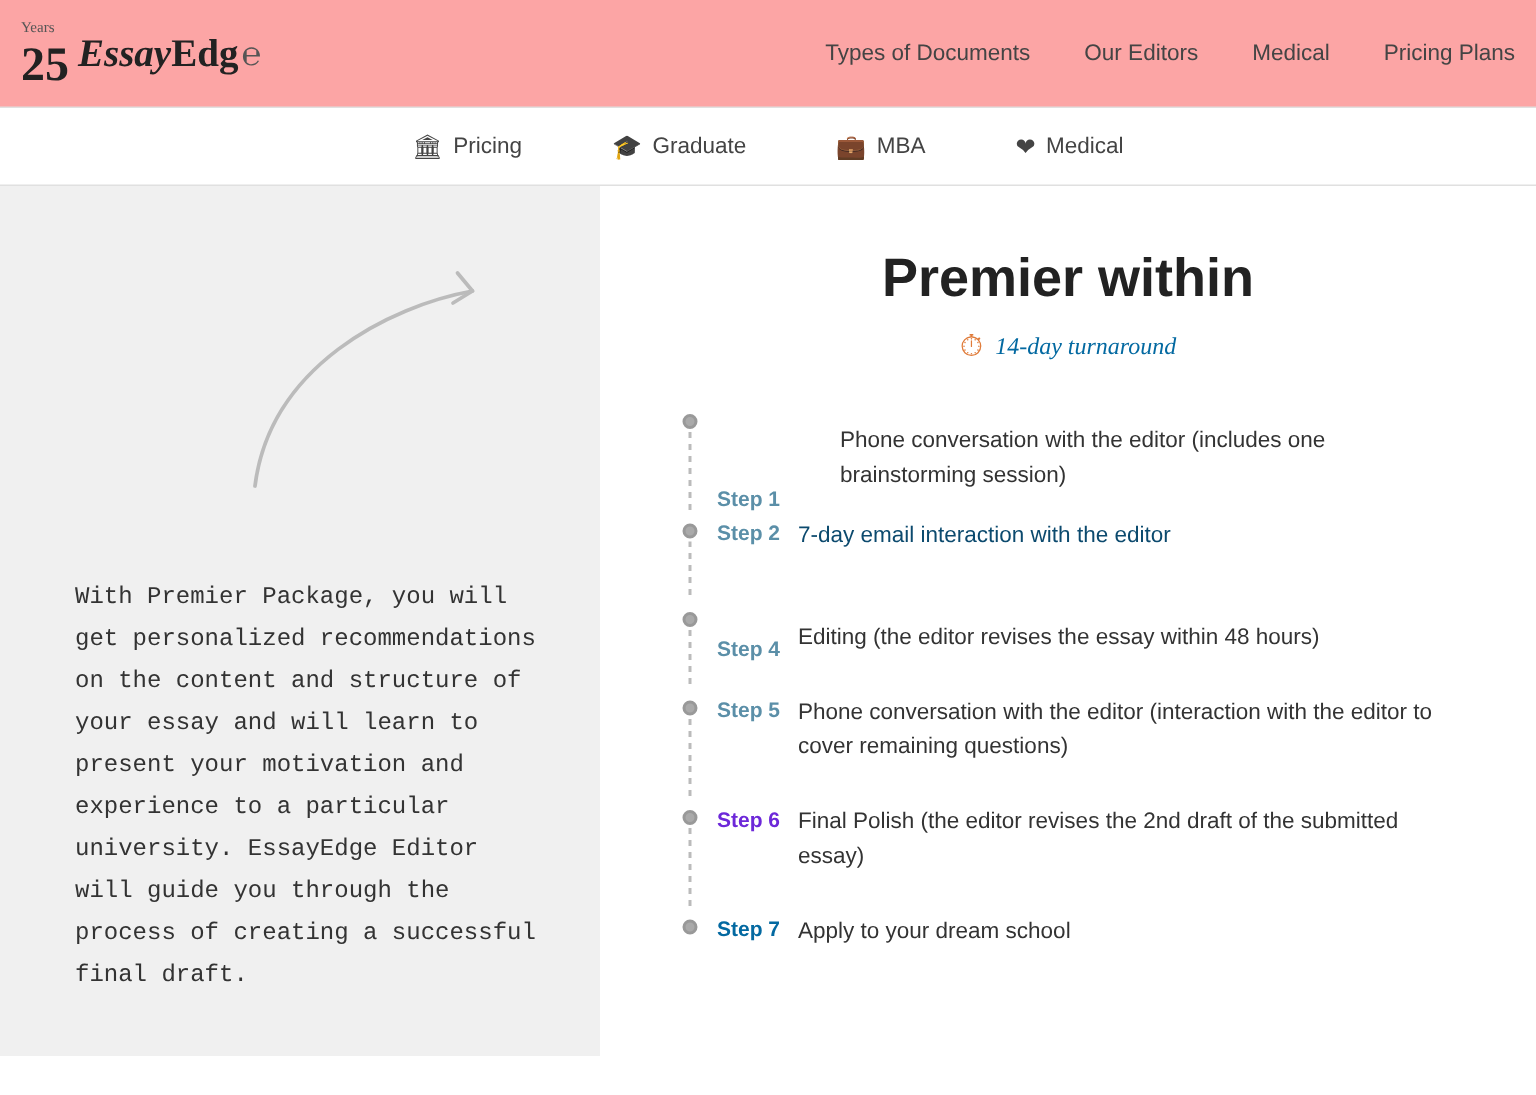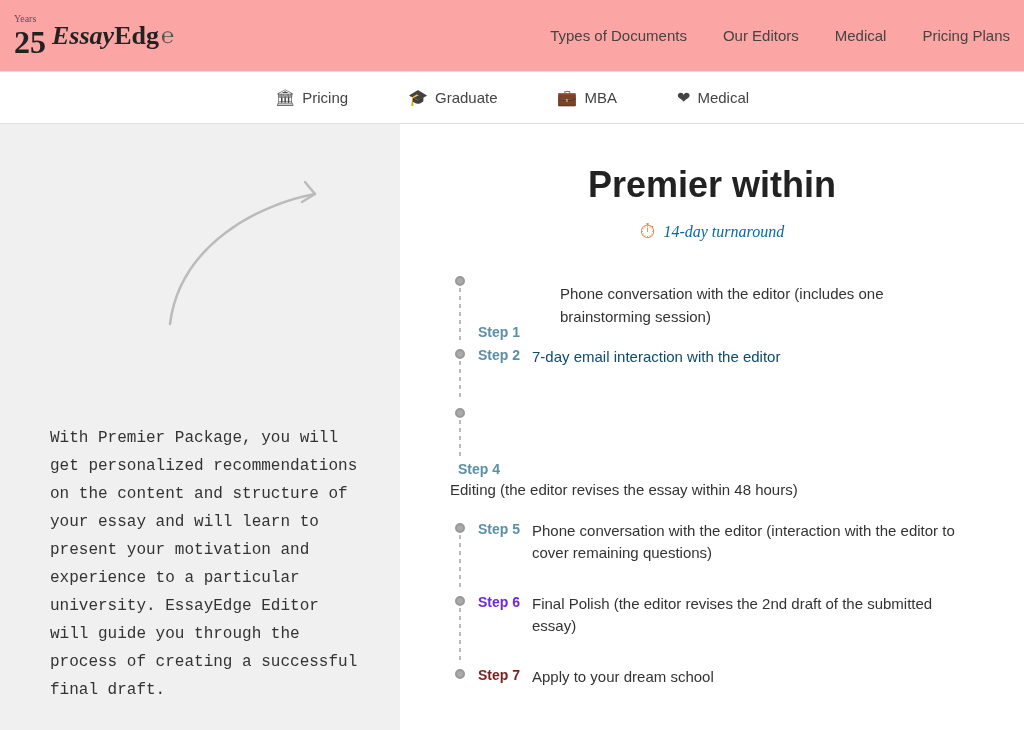--- a/index.html
+++ b/index.html
@@ -227,21 +227,21 @@
           <div style="font-family: Arial, sans-serif; font-size: 15px; color: rgb(51, 51, 51); line-height: 1.5; flex: 1 1 0%; padding-top: 2px; padding-bottom: 12px; margin-left: 28px;">Phone conversation with the editor (includes one brainstorming session)</div>
         </div>
         <div style="display: flex; align-items: flex-start; margin-bottom: 4px;">
           <div style="display: flex; flex-direction: column; align-items: center; width: 20px; flex-shrink: 0;">
             <div style="width: 10px; height: 10px; border-radius: 50%; background: rgb(170, 170, 170); border: 2px solid rgb(153, 153, 153); flex-shrink: 0; margin-top: 5px; position: relative; z-index: 1;"></div>
             <div style="width: 2px; background: repeating-linear-gradient(rgb(187, 187, 187) 0px, rgb(187, 187, 187) 4px, transparent 4px, transparent 8px); min-height: 38px; margin-top: 2px;"></div>
           </div>
           <div style="font-family: Arial, sans-serif; font-size: 14px; font-weight: 600; color: rgb(91, 143, 168); width: 62px; flex-shrink: 0; padding-left: 8px; padding-top: 3px;">Step 2</div>
           <div style="font-family: Arial, sans-serif; font-size: 15px; color: #0c4a6e; line-height: 1.5; flex: 1 1 0%; padding-top: 2px; padding-bottom: 12px;">7-day email interaction with the editor</div>
         </div>
-        <div style="display: flex; align-items: flex-start; margin-bottom: 4px; flex-direction: column;">
+        <div style="display: flex; align-items: center; margin-bottom: 4px;">
           <div style="display: flex; flex-direction: column; align-items: center; width: 20px; flex-shrink: 0;">
             <div style="width: 10px; height: 10px; border-radius: 50%; background: rgb(170, 170, 170); border: 2px solid rgb(153, 153, 153); flex-shrink: 0; margin-top: 5px; position: relative; z-index: 1;"></div>
             <div style="width: 2px; background: repeating-linear-gradient(rgb(187, 187, 187) 0px, rgb(187, 187, 187) 4px, transparent 4px, transparent 8px); min-height: 38px; margin-top: 2px;"></div>
           </div>
           <div style="font-family: Arial, sans-serif; font-size: 14px; font-weight: 600; color: rgb(91, 143, 168); width: 62px; flex-shrink: 0; padding-left: 8px; padding-top: 3px;">Step 4</div>
           <div style="font-family: Arial, sans-serif; font-size: 15px; color: rgb(51, 51, 51); line-height: 1.5; flex: 1 1 0%; padding-top: 2px; padding-bottom: 12px;">Editing (the editor revises the essay within 48 hours)</div>
         </div>
         <div style="display: flex; align-items: flex-start; margin-bottom: 4px;">
           <div style="display: flex; flex-direction: column; align-items: center; width: 20px; flex-shrink: 0;">
             <div style="width: 10px; height: 10px; border-radius: 50%; background: rgb(170, 170, 170); border: 2px solid rgb(153, 153, 153); flex-shrink: 0; margin-top: 5px; position: relative; z-index: 1;"></div>
@@ -255,19 +255,19 @@
             <div style="width: 10px; height: 10px; border-radius: 50%; background: rgb(170, 170, 170); border: 2px solid rgb(153, 153, 153); flex-shrink: 0; margin-top: 5px; position: relative; z-index: 1;"></div>
             <div style="width: 2px; background: repeating-linear-gradient(rgb(187, 187, 187) 0px, rgb(187, 187, 187) 4px, transparent 4px, transparent 8px); min-height: 52px; margin-top: 2px;"></div>
           </div>
           <div style="font-family: Arial, sans-serif; font-size: 14px; font-weight: 600; color: #6d28d9; width: 62px; flex-shrink: 0; padding-left: 8px; padding-top: 3px;">Step 6</div>
           <div style="font-family: Arial, sans-serif; font-size: 15px; color: rgb(51, 51, 51); line-height: 1.5; flex: 1 1 0%; padding-top: 2px; padding-bottom: 12px;">Final Polish (the editor revises the 2nd draft of the submitted essay)</div>
         </div>
         <div style="display: flex; align-items: flex-start; margin-bottom: 4px;">
           <div style="display: flex; flex-direction: column; align-items: center; width: 20px; flex-shrink: 0;">
             <div style="width: 10px; height: 10px; border-radius: 50%; background: rgb(170, 170, 170); border: 2px solid rgb(153, 153, 153); flex-shrink: 0; margin-top: 5px; position: relative; z-index: 1;"></div>
           </div>
-          <div style="font-family: Arial, sans-serif; font-size: 14px; font-weight: 600; color: #7f1d1d; width: 62px; flex-shrink: 0; padding-left: 8px; padding-top: 3px;">Step 7</div>
+          <div style="font-family: Arial, sans-serif; font-size: 14px; font-weight: 600; color: #0369a1; width: 62px; flex-shrink: 0; padding-left: 8px; padding-top: 3px;">Step 7</div>
           <div style="font-family: Arial, sans-serif; font-size: 15px; color: rgb(51, 51, 51); line-height: 1.5; flex: 1 1 0%; padding-top: 2px; padding-bottom: 12px;">Apply to your dream school</div>
         </div>
       </div>
   </div>
 
 </div>
 
 </body></html>

